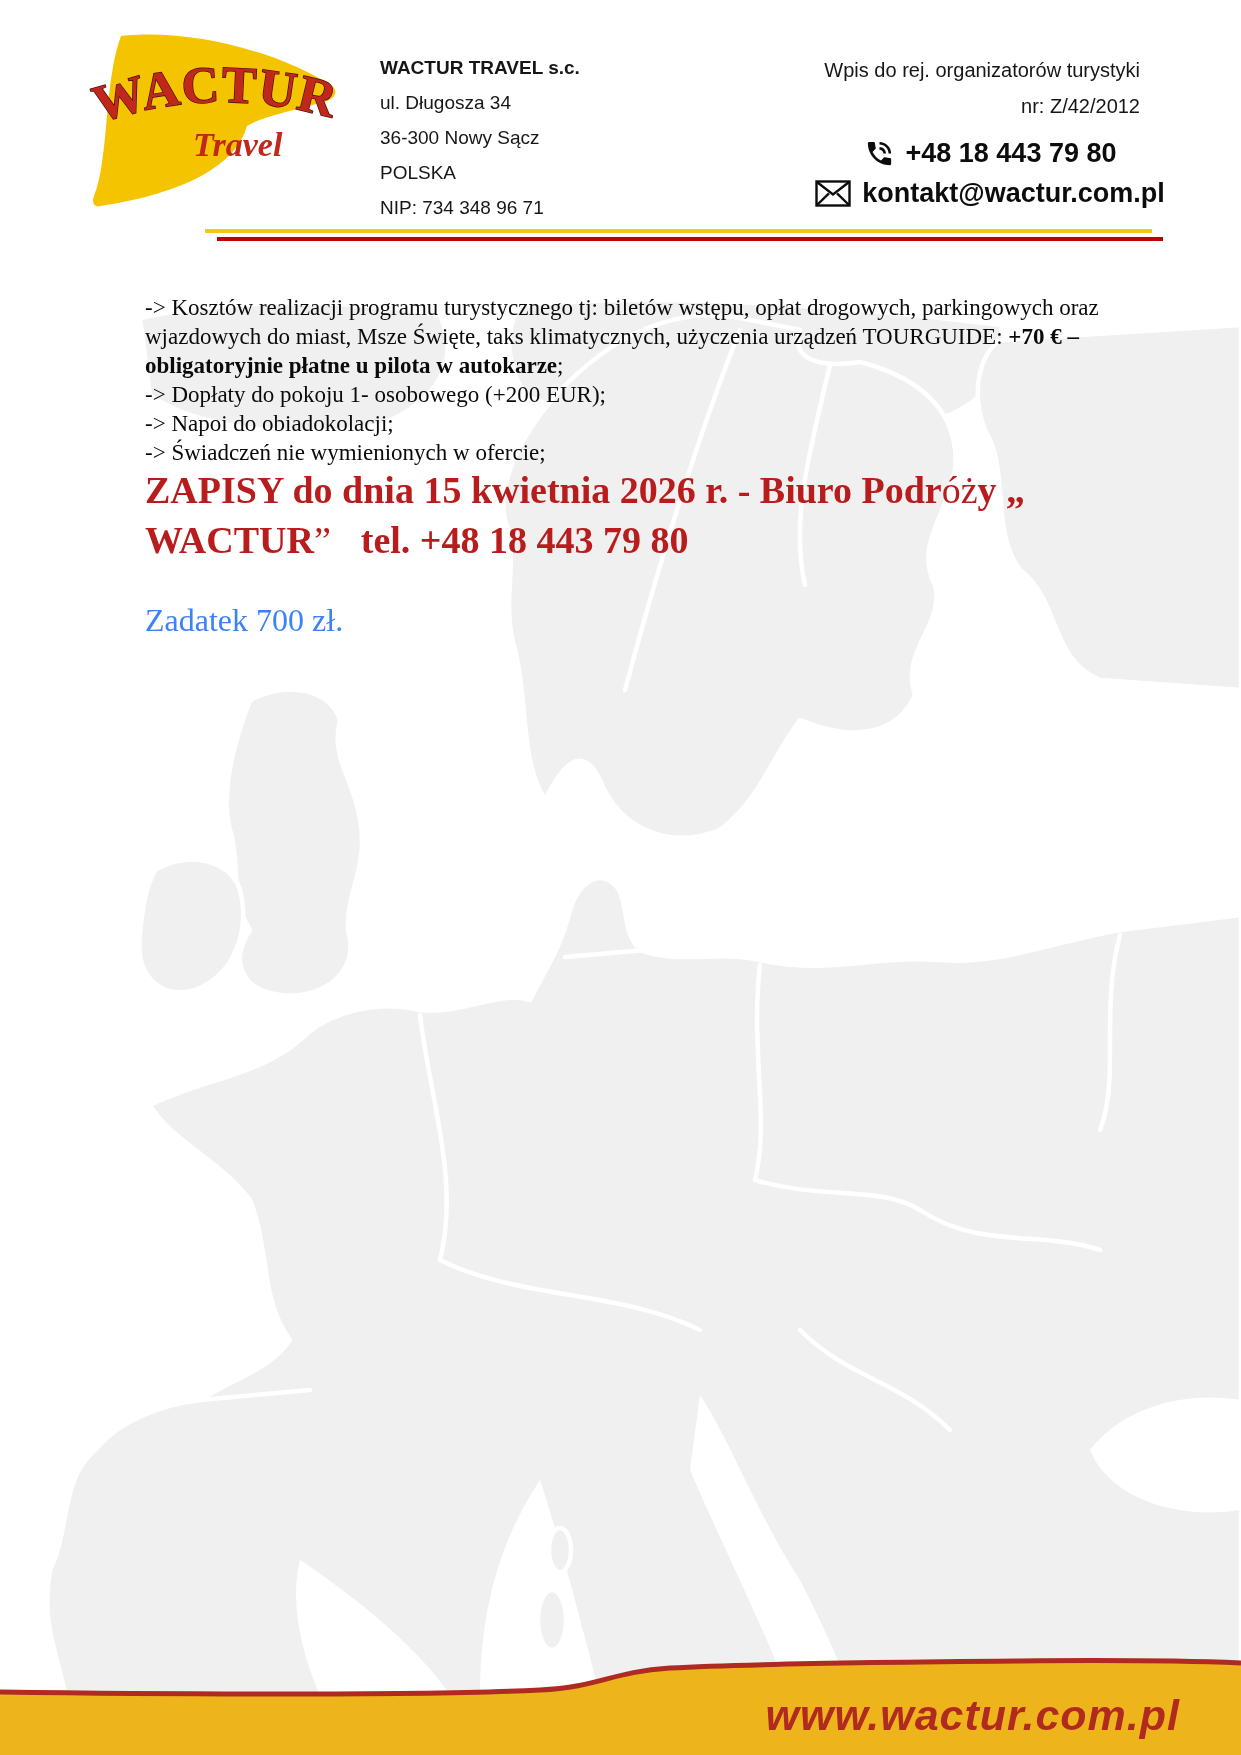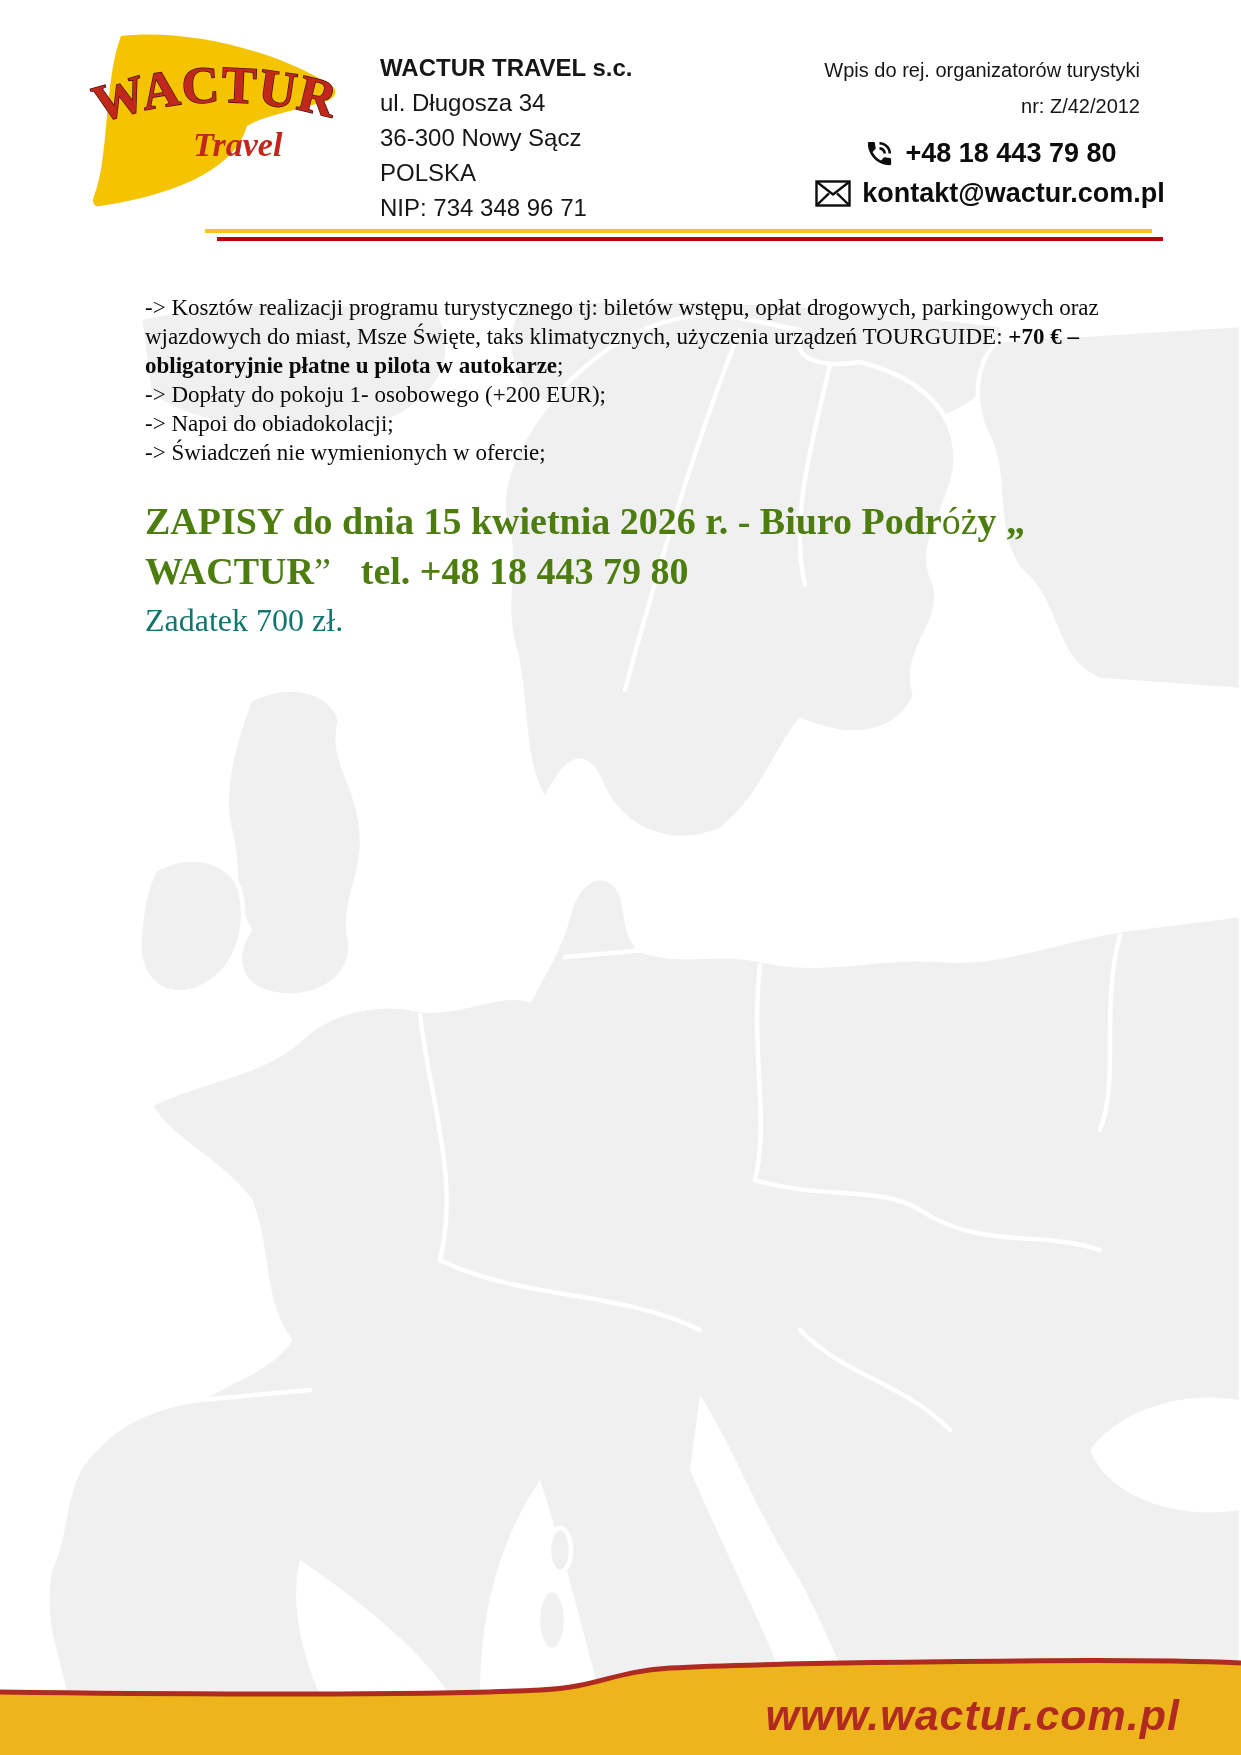--- a/index.html
+++ b/index.html
@@ -10,40 +10,40 @@
   }
   svg{display:block;}
   
   .map{position:absolute;left:0;top:295px;width:1241px;height:1400px;pointer-events:none;}
   .map path,.map ellipse{fill:#f0f0f0;stroke:#ffffff;stroke-width:4.5;stroke-linejoin:round;}
   .map .border{fill:none;stroke:#ffffff;stroke-width:4.5;stroke-linecap:round;}
   .map .sea{fill:#ffffff;stroke:none;}
   
   .logo{position:absolute;left:85px;top:28px;width:265px;height:180px;}
   .company{position:absolute;left:380px;top:50px;
-    font-family:"Liberation Sans",sans-serif;font-size:24px;line-height:35px;color:#161616;}
+    font-family:"Liberation Sans",sans-serif;font-size:19px;line-height:35px;color:#161616;}
   .company .name{font-weight:700;}
   .registry{position:absolute;right:101px;top:52px;text-align:right;
     font-family:"Liberation Sans",sans-serif;font-size:20px;line-height:36px;color:#161616;}
   .contact{position:absolute;left:760px;top:138px;width:460px;
     display:flex;flex-direction:column;align-items:center;gap:9px;}
   .contact-row{display:flex;align-items:center;gap:11px;
     font-family:"Liberation Sans",sans-serif;font-weight:700;font-size:27px;color:#0c0c0c;}
   .rule{position:absolute;height:4px;}
   .rule-yellow{left:205px;width:947px;top:229px;background:#F5C518;}
   .rule-red{left:217px;width:946px;top:237px;background:#C00000;}
   
   .para{position:absolute;left:145px;top:293px;font-size:23px;line-height:29px;
     white-space:nowrap;color:#0a0a0a;}
   .para b{font-weight:700;}
-  .signup{position:absolute;left:145px;top:496px;margin:0;
-    font-size:38px;font-weight:700;line-height:50px;color:#4d7c0f;white-space:nowrap;}
+  .signup{position:absolute;left:145px;top:465px;margin:0;
+    font-size:38px;font-weight:700;line-height:50px;color:#b91c1c;white-space:nowrap;}
   .signup .alt{font-weight:400;}
   .signup .quote{margin-right:30px;}
-  .deposit{position:absolute;left:145px;top:602px;font-size:32px;color:#0f766e;}
+  .deposit{position:absolute;left:145px;top:602px;font-size:32px;color:#3b82f6;}
   
   .footer-band{position:absolute;left:0;bottom:0;width:1241px;height:125px;}
   .website{position:absolute;right:61px;bottom:18px;line-height:1;
     font-family:"Liberation Sans",sans-serif;font-style:italic;font-weight:700;
     font-size:43px;letter-spacing:1px;color:#B02A1F;}
 </style>
 </head>
 <body>
 
 <div class="page">

